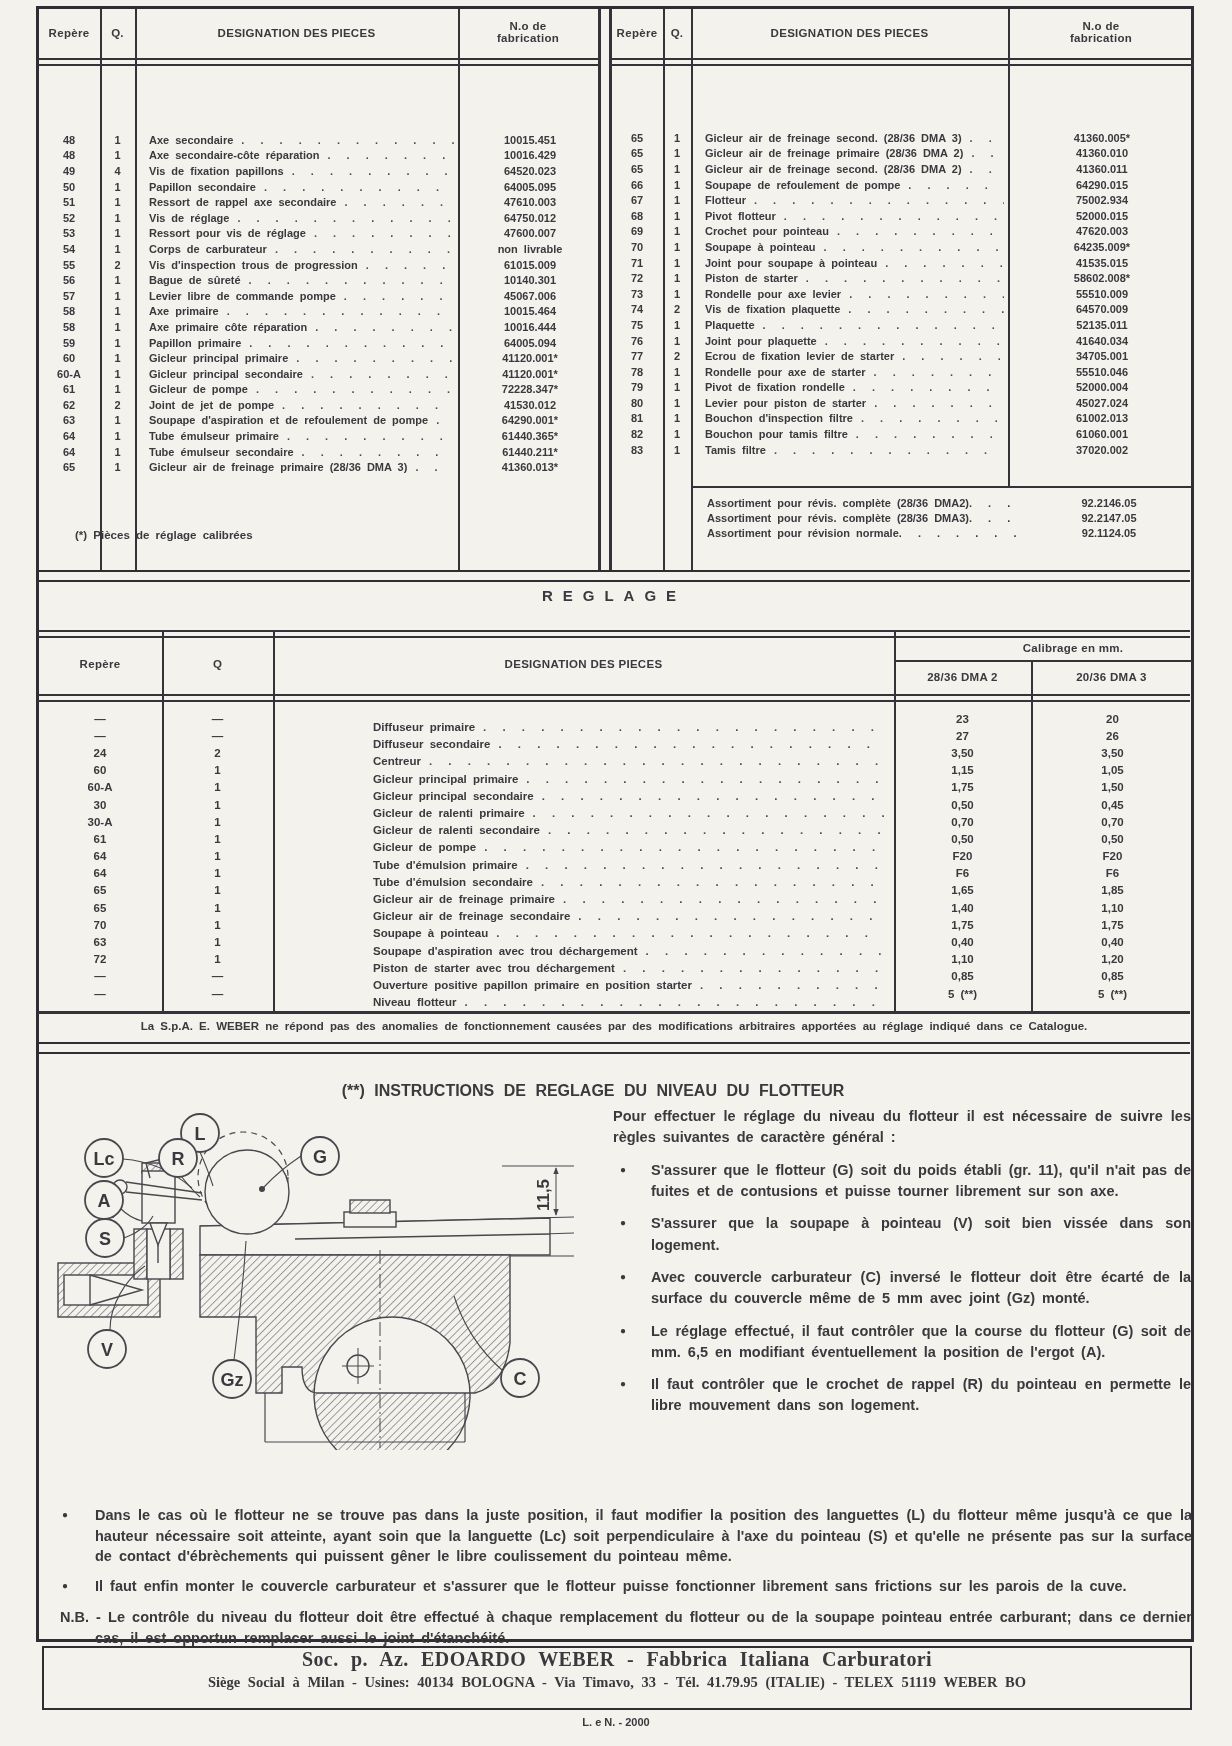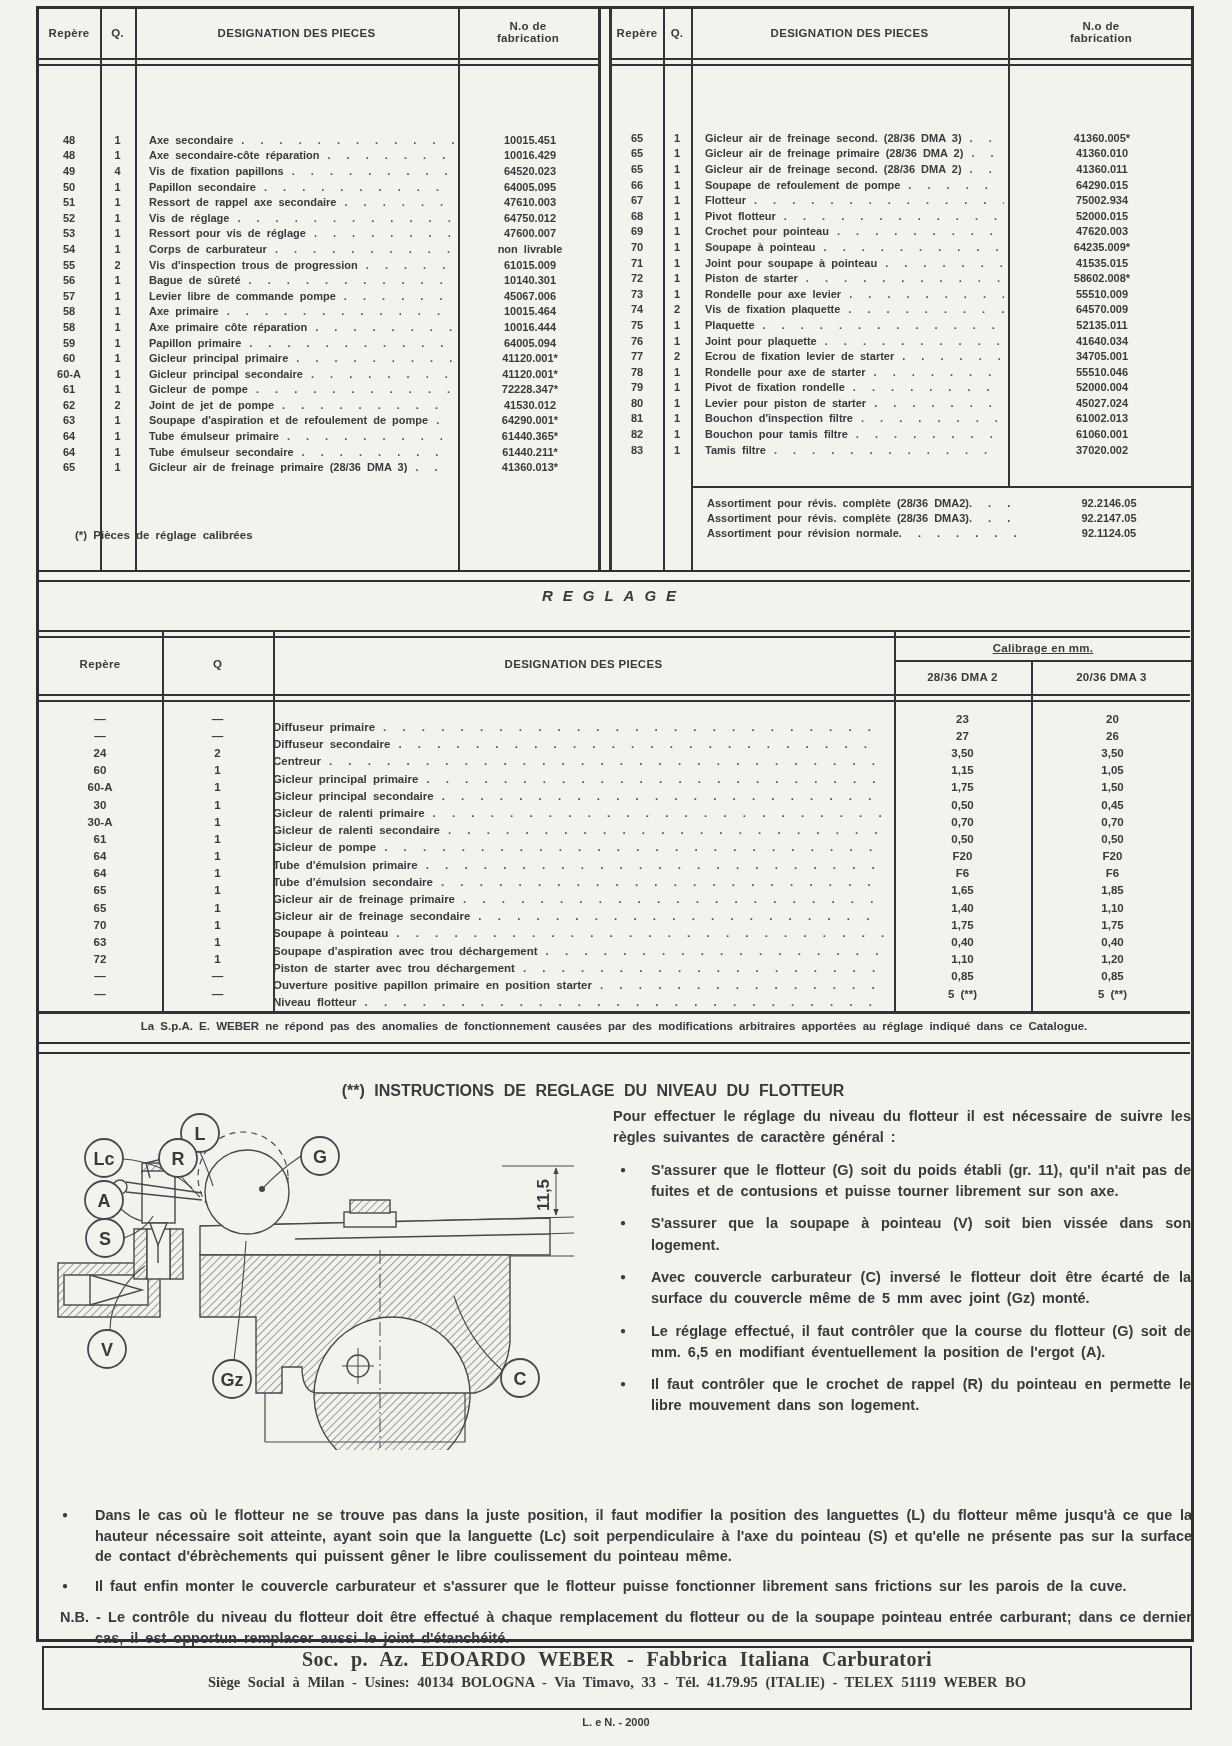--- a/index.html
+++ b/index.html
@@ -27,25 +27,25 @@
   #assort-rows{left:611px;top:497px;width:583px;}
   .arow{display:flex;align-items:baseline;height:14.8px;font-size:11px;font-weight:800;word-spacing:3px;}
   .a-des{padding-left:96px;white-space:nowrap;}
   .a-num{width:170px;text-align:center;flex:none;}
   .a-fill{flex:1;overflow:hidden;white-space:nowrap;}
   .a-fill::after{content:".  .  .  .  .  .  .  .  .  .  .  .  .  .  .";letter-spacing:5px;}
   #footnote{left:75px;top:529px;font-size:11.5px;font-weight:800;word-spacing:3px;}
   
   .hr2{position:absolute;left:38px;width:1152px;height:8px;border-top:2.5px solid #2f2e34;border-bottom:2.5px solid #2f2e34;}
   
-  #reglage-title{left:38px;top:587px;width:1152px;text-align:center;font-size:15px;font-weight:800;letter-spacing:10px;font-style:italic;}
+  #reglage-title{left:38px;top:587px;width:1152px;text-align:center;font-size:15px;font-weight:800;letter-spacing:10px;}
   #reglage-rows{left:38px;top:710px;width:1156px;}
   .rrow{display:flex;align-items:center;height:17.2px;font-size:11.5px;font-weight:700;word-spacing:3px;}
   .r-rep{width:124px;text-align:center;} .r-q{width:111px;text-align:center;}
-  .r-des{width:621px;display:flex;align-items:baseline;overflow:hidden;box-sizing:border-box;padding-right:10px;white-space:nowrap;margin-top:17px;}
+  .r-des{width:621px;display:flex;align-items:baseline;overflow:hidden;padding-left:100px;box-sizing:border-box;padding-right:10px;white-space:nowrap;margin-top:17px;}
   .r-v{text-align:center;} .r-v2{width:137px;} .r-v3{width:163px;}
   #reglage-note{left:38px;top:1020px;width:1152px;text-align:center;font-size:11.5px;font-weight:700;word-spacing:3px;}
   
   #instr-title{left:38px;top:1082px;width:1110px;text-align:center;font-size:16px;font-weight:800;word-spacing:5px;}
   #instr-col{left:613px;top:1106px;width:578px;font-size:14.5px;line-height:1.47;font-weight:600;text-align:justify;word-spacing:3px;}
   .b-item{position:relative;padding-left:38px;margin-top:11px;}
   .b-item::before{content:"●";position:absolute;left:7px;top:3px;font-size:10px;}
   #wide-col{left:60px;top:1496px;width:1132px;font-size:14.5px;line-height:1.42;font-weight:600;text-align:justify;word-spacing:3px;}
   #wide-col .b-item{padding-left:35px;margin-top:9px;}
   #wide-col .b-item::before{left:2px;}
@@ -519,21 +519,21 @@
   <div class="hline" style="left:38px;top:700px;width:1152px;"></div>
   <div class="hline" style="left:38px;top:1011px;width:1152px;height:2.5px;"></div>
   <div class="vline" style="left:162px;top:632px;height:381px;"></div>
   <div class="vline" style="left:273px;top:632px;height:381px;"></div>
   <div class="vline" style="left:894px;top:632px;height:381px;"></div>
   <div class="vline" style="left:1031px;top:661px;height:352px;"></div>
 
   <div class="hdr" style="left:38px;top:658px;width:124px;">Repère</div>
   <div class="hdr" style="left:162px;top:658px;width:111px;">Q</div>
   <div class="hdr" style="left:273px;top:658px;width:621px;">DESIGNATION DES PIECES</div>
-  <div class="hdr" style="left:894px;top:642px;width:298px;text-decoration:underline;">Calibrage  en  mm.</div>
+  <div class="hdr" style="left:924px;top:642px;width:298px;">Calibrage  en  mm.</div>
   <div class="hdr" style="left:894px;top:671px;width:137px;">28/36 DMA 2</div>
   <div class="hdr" style="left:1031px;top:671px;width:161px;">20/36 DMA 3</div>
 
   <div id="reglage-rows" class="abs">
       <div class="rrow">
         <span class="r-rep">—</span>
         <span class="r-q">—</span>
         <span class="r-des">
           <span>Diffuseur primaire</span>
           <span class="dots"></span>

